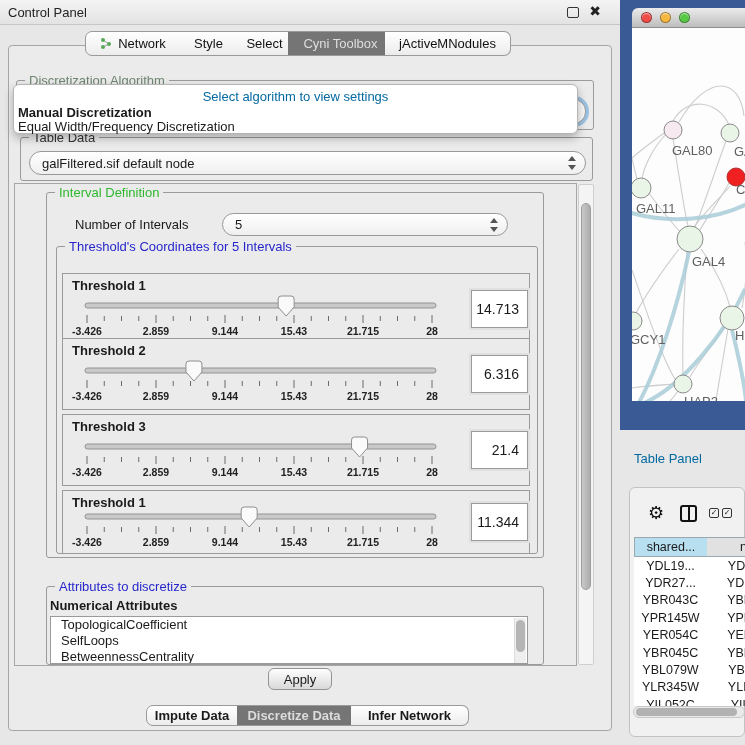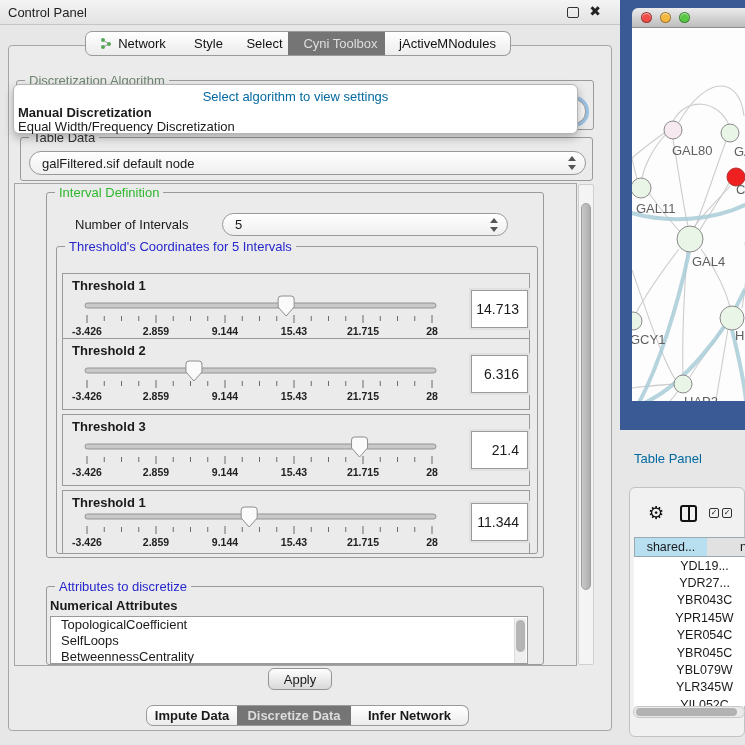--- a/index.html
+++ b/index.html
@@ -122,21 +122,21 @@
   #gear-icon { left:648px; top:502px; font-family:"DejaVu Sans",sans-serif; font-size:18px; color:#111; }
   #split-icon { left:680px; top:505px; width:17px; height:17px; border:2px solid #111; border-radius:3px; }
   #split-icon:before { content:""; position:absolute; left:50%; top:0; width:2px; height:100%; background:#111; margin-left:-1px; }
   .chk { top:508px; width:10px; height:10px; border:1.5px solid #333; border-radius:2px;
     font-size:8px; line-height:8px; text-align:center; color:#222; font-family:"DejaVu Sans",sans-serif; }
   #chk-1 { left:709px; } #chk-2 { left:722px; }
   .tp-cell { position:absolute; top:537px; width:74px; height:20px; border:1px solid #9aa9b0;
     display:flex; align-items:center; justify-content:center; font-size:12.5px; }
   #tp-col-0 { left:634px; background:var(--hdrblue,#b7dff0); }
   #tp-col-1 { left:707px; background:#e1e1e1; border-left:none; }
-  #tp-rows { left:634px; top:557px; width:111px; height:149px; background:#fff; overflow:hidden;padding-left:34px; }
+  #tp-rows { left:634px; top:557px; width:111px; height:149px; background:#fff; overflow:hidden; }
   .tp-row { display:flex; height:17.4px; align-items:center; }
   .tp-row span { width:73px; text-align:center; font-size:12.5px; flex:none; }
   #tp-hscroll { left:633px; top:706px; width:112px; height:12px; background:#eaeaea;
     border:1px solid #c7c7c7; border-radius:6px; }
   #tp-hthumb { left:636px; top:708px; width:101px; height:8px; background:#b2b2b2; border-radius:4px; }
 </style>
 </head>
 <body>
 
 <div class="abs" id="cp-titlebar">

